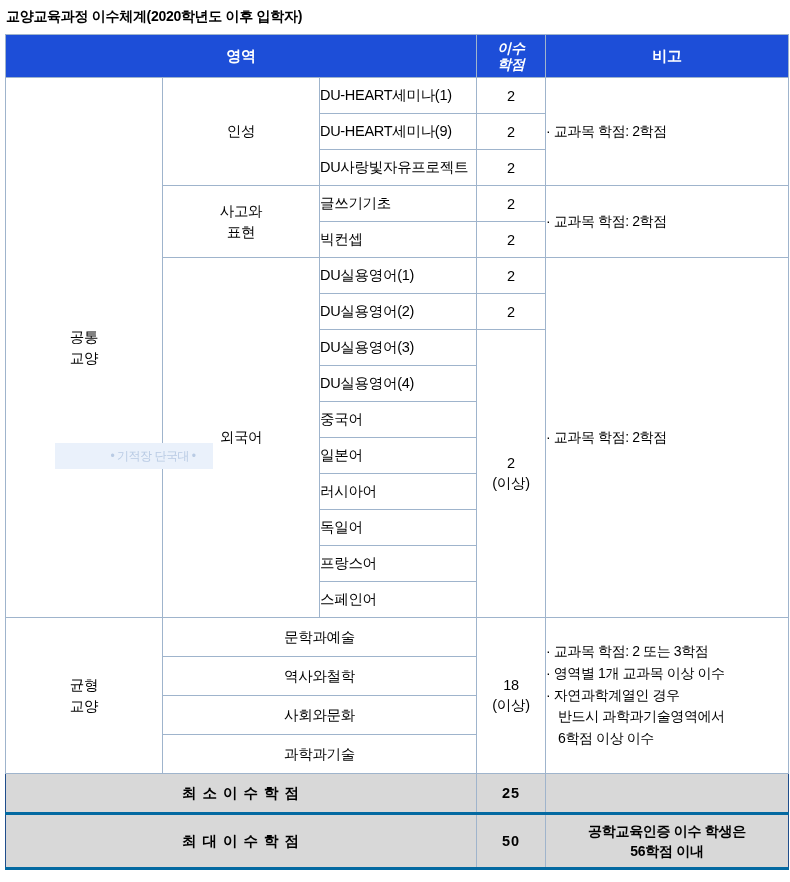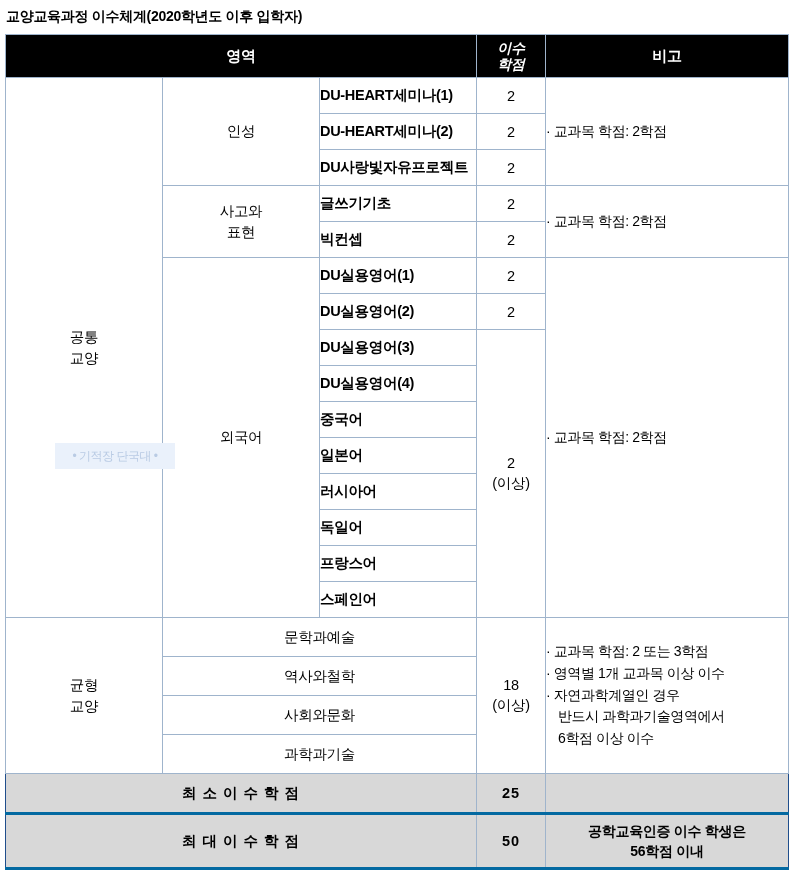--- a/index.html
+++ b/index.html
@@ -27,21 +27,21 @@
     width: 780px;
     margin-left: 5px;
     font-size: 14.5px;
   }
   table.curriculum td, table.curriculum th {
     border: 1px solid #9fb4cc;
     padding: 0;
     vertical-align: middle;
   }
   thead th {
-    background: #000000;
+    background: #1d4ed8;
     color: #ffffff;
     font-weight: bold;
     font-size: 15px;
     height: 42px;
     border: 1px solid #1f4e8c;
     text-align: center;
     letter-spacing: -0.3px;
   }
   thead th.credit-head {
     line-height: 1.15;
@@ -56,21 +56,20 @@
   }
   td.cat-sub {
     text-align: center;
     line-height: 1.4;
     letter-spacing: -0.3px;
   }
   td.course {
     padding-left: 14px;
     height: 35px;
     letter-spacing: -0.3px;
-    font-weight: bold;
   }
   td.course-center {
     text-align: center;
     height: 38px;
     letter-spacing: -0.3px;
   }
   td.credit {
     text-align: center;
     letter-spacing: -0.3px;
   }
@@ -118,20 +117,21 @@
     width: 120px;
     height: 26px;
     background: #eaf1fb;
     color: #b9cbe4;
     font-size: 12px;
     display: flex;
     align-items: center;
     justify-content: center;
     letter-spacing: -0.5px;
     pointer-events: none;
+    padding-left: 38px;
   }
 </style>
 </head>
 <body>
 
 <div id="page-title">교양교육과정 이수체계(2020학년도 이후 입학자)</div>
 
 <table class="curriculum">
   <thead>
     <tr>
@@ -149,21 +149,21 @@
       <td class="cat-main" rowspan="15" style="width:97px;">
         <div>공통</div>
         <div>교양</div>
       </td>
       <td class="cat-sub" rowspan="3" style="width:130px;">인성</td>
       <td class="course">DU-HEART세미나(1)</td>
       <td class="credit">2</td>
       <td class="remark" rowspan="3">· 교과목 학점: 2학점</td>
     </tr>
     <tr>
-      <td class="course">DU-HEART세미나(2)</td>
+      <td class="course">DU-HEART세미나(9)</td>
       <td class="credit">2</td>
     </tr>
     <tr>
       <td class="course">DU사랑빛자유프로젝트</td>
       <td class="credit">2</td>
     </tr>
 
     <tr>
       <td class="cat-sub" rowspan="2">
         <div>사고와</div>

